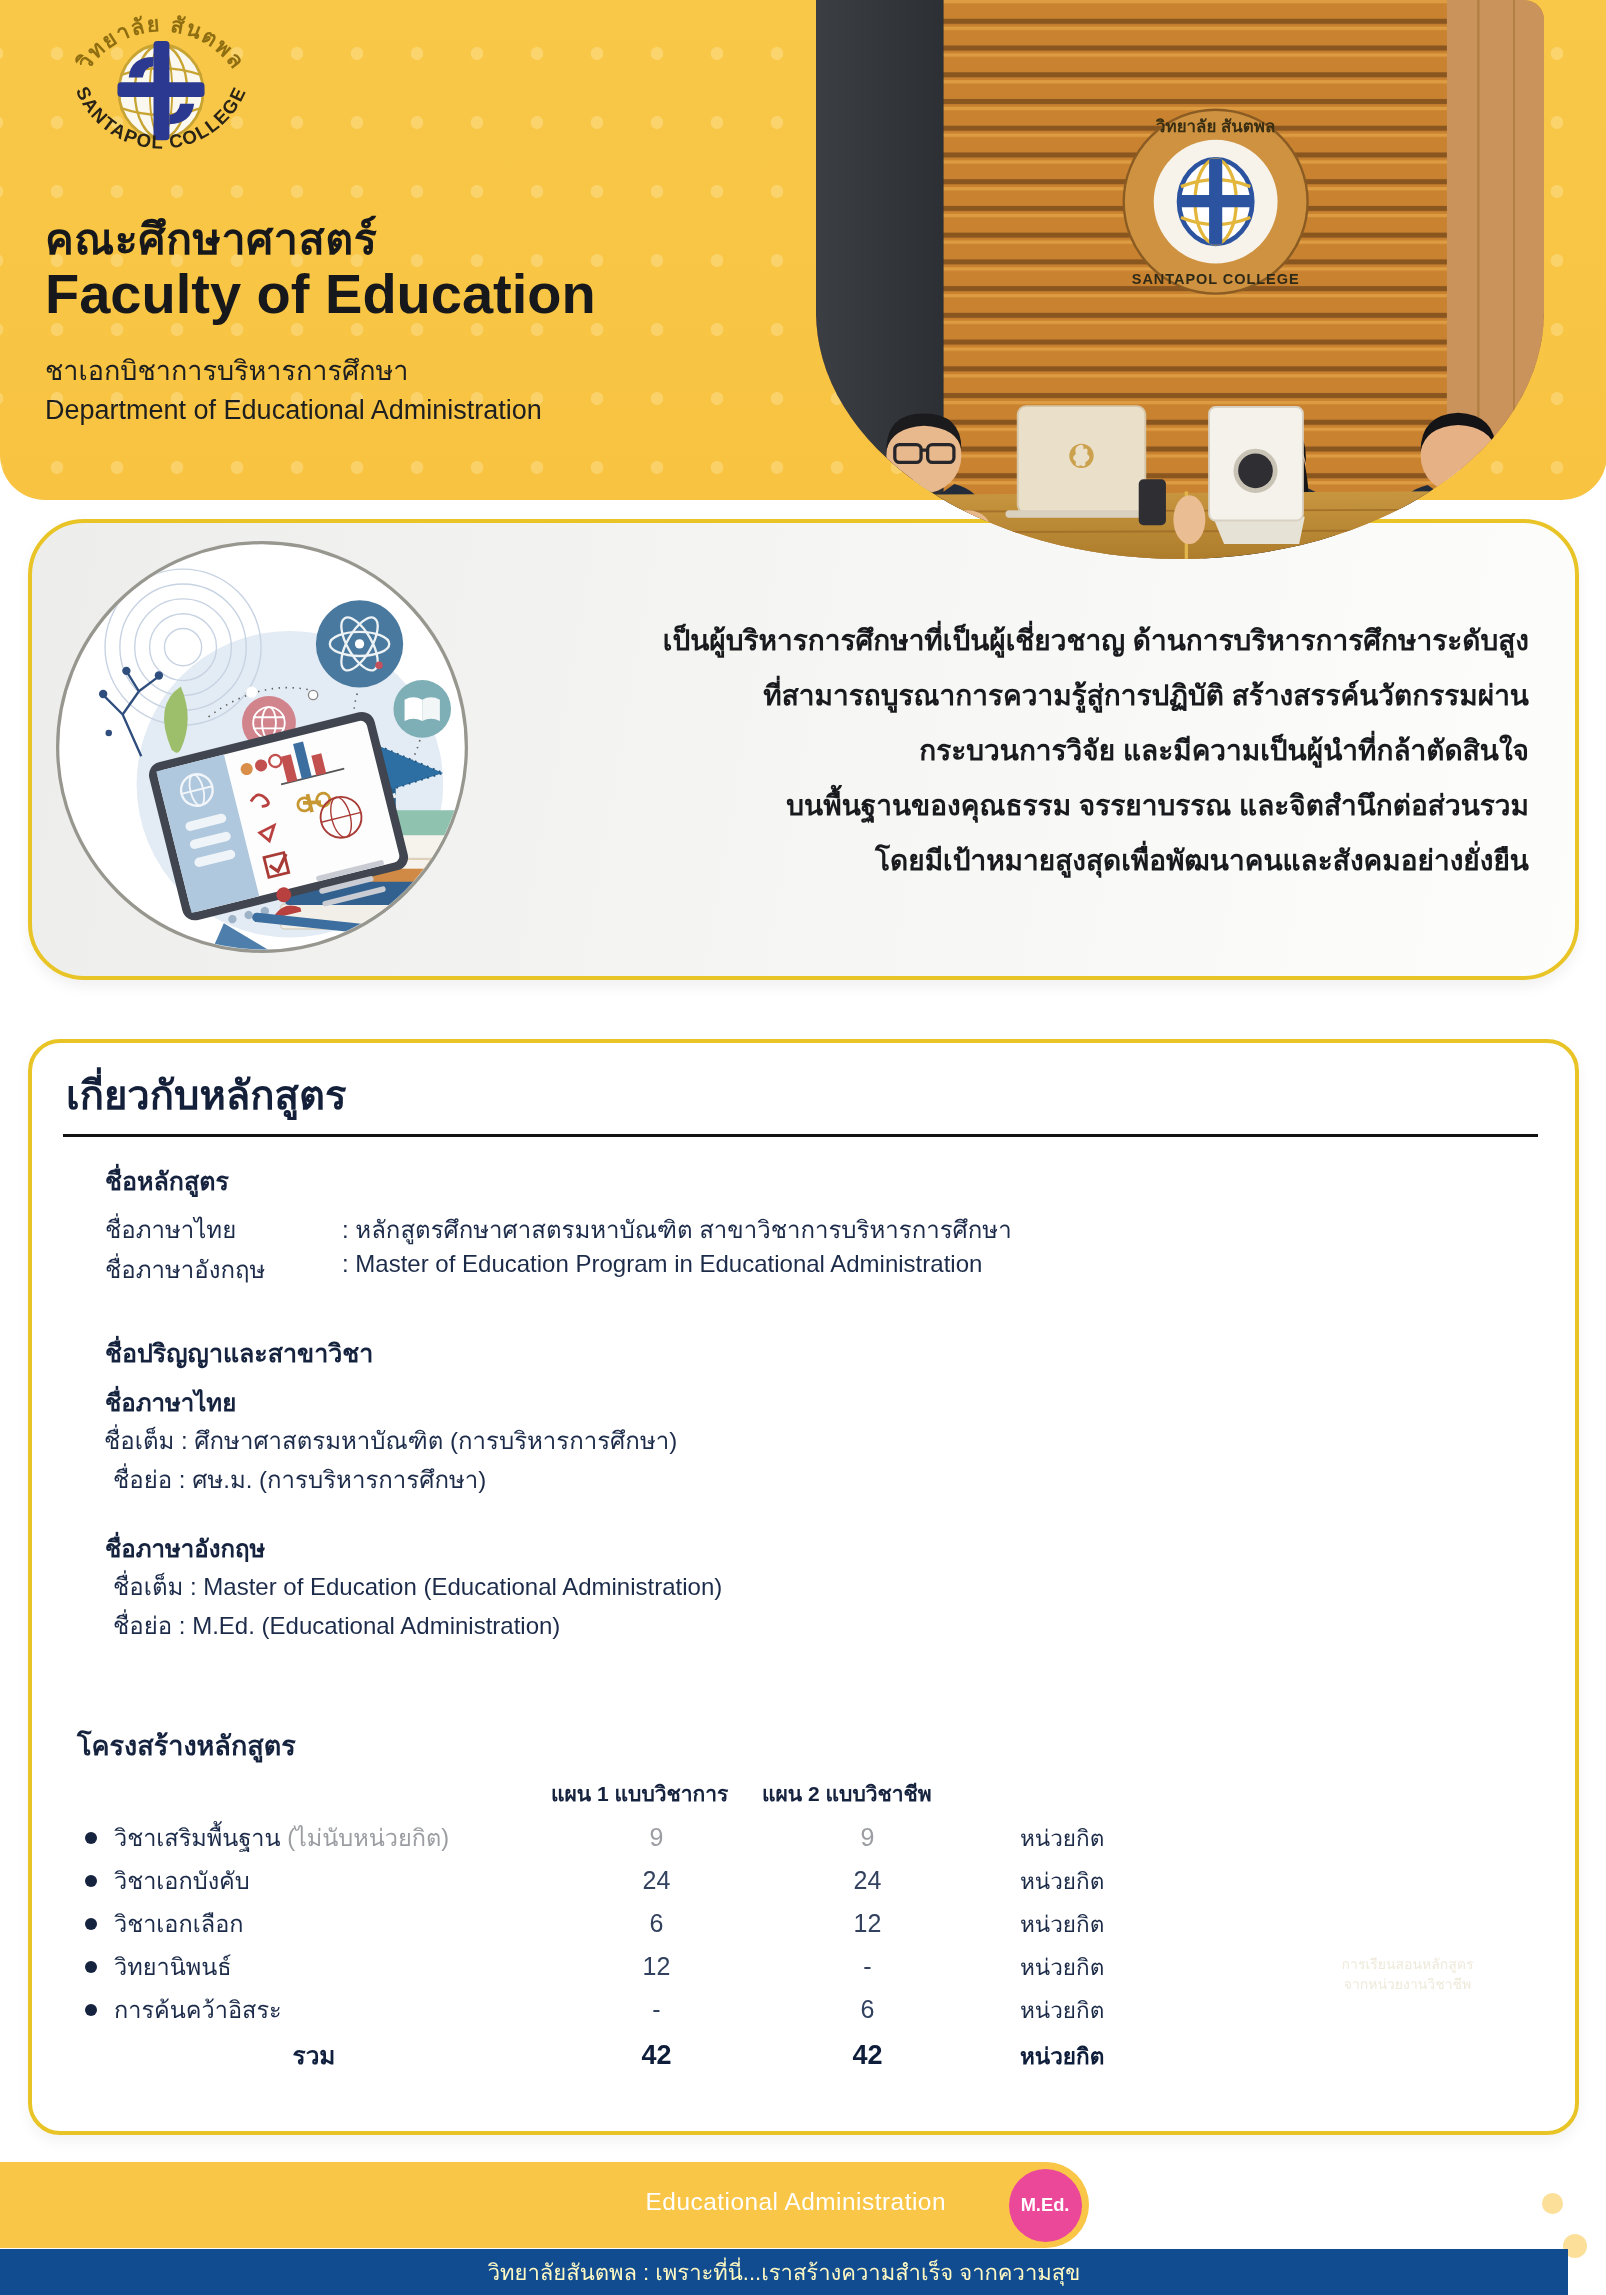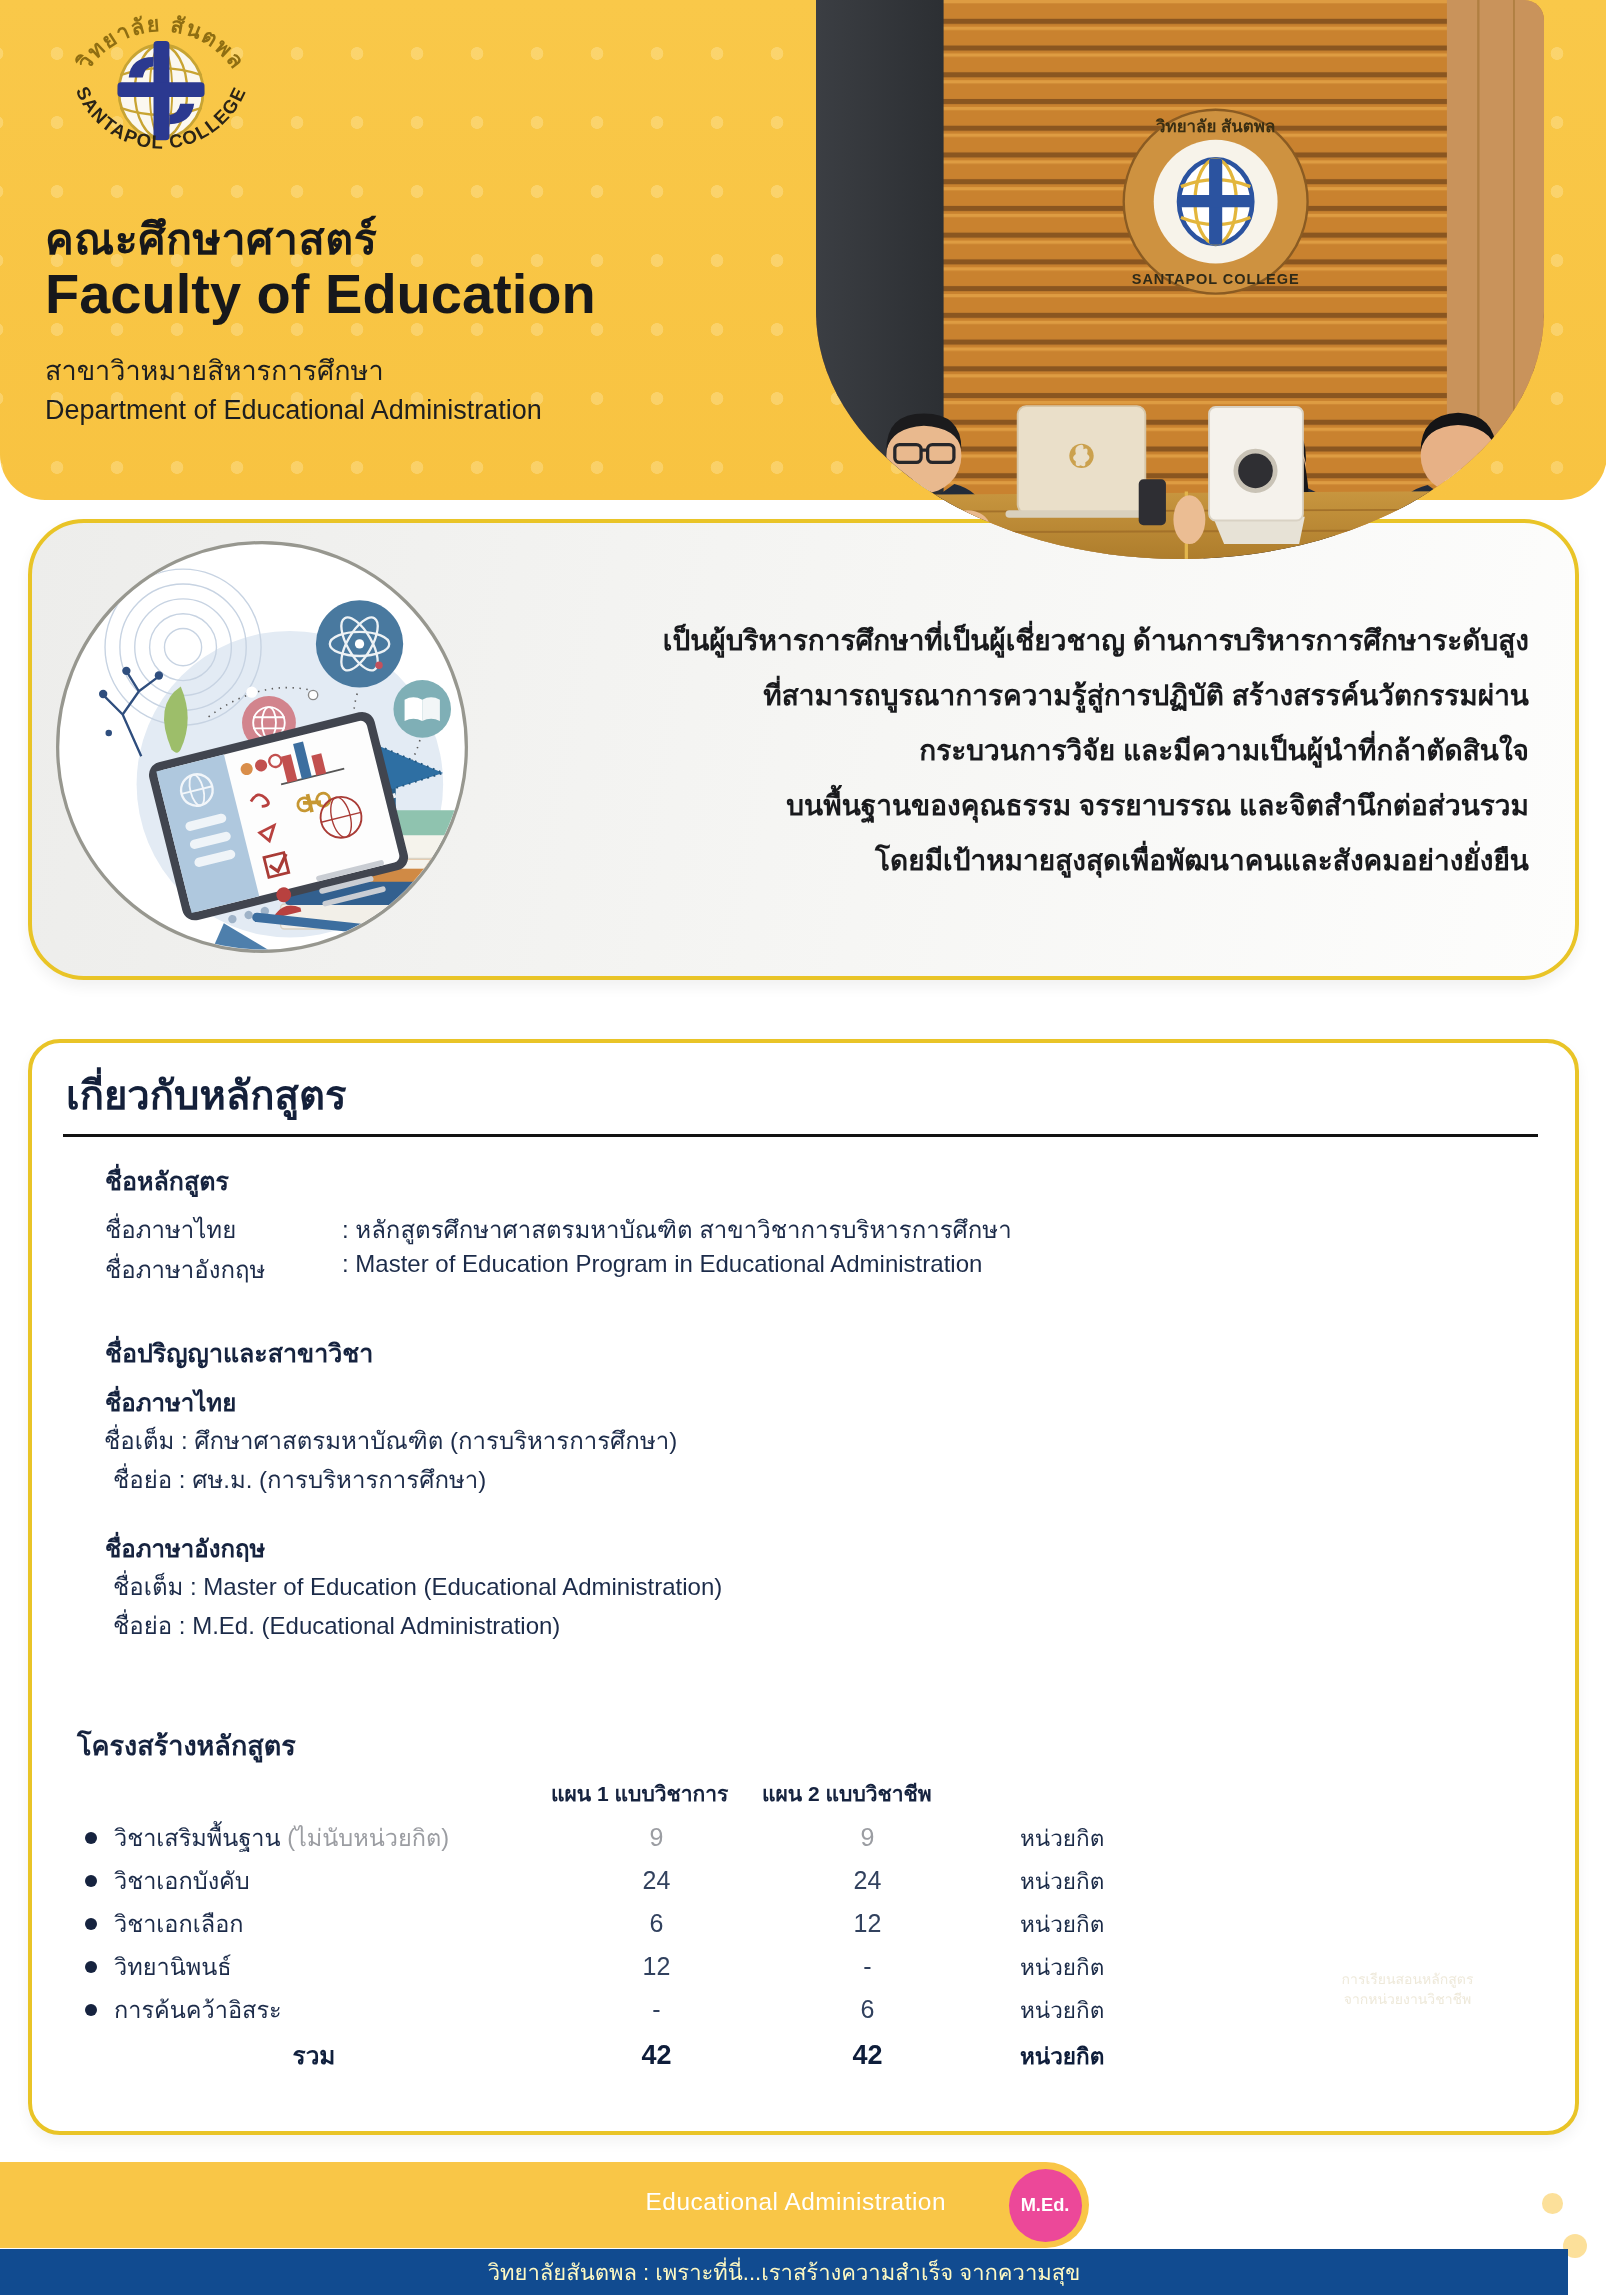--- a/index.html
+++ b/index.html
@@ -76,21 +76,21 @@
   .ct-num{font-size:25px;font-weight:400;color:#31415E;text-align:center;}
   .muted .ct-num{color:#9B9DA2;}
   .ct-unit{font-size:22.5px;color:#1A2A47;padding-left:47px;}
   .ct-total .ct-name{padding-left:0;text-align:center;font-weight:800;font-size:24.4px;color:#10203E;}
   .ct-total{height:49px;}
   .ct-total .ct-num{font-weight:800;color:#0E1D3A;font-size:27px;}
   .ct-total .ct-unit{font-weight:800;color:#0E1D3A;}
 
   .watermark{
     left:1309px;top:1955px;width:197px;z-index:2;
-    font-size:14px;line-height:19.7px;color:#E9E2CE;opacity:.75;text-align:center;margin-top:15px;
+    font-size:14px;line-height:19.7px;color:#E9E2CE;opacity:.75;text-align:center;
   }
 
   
   .ribbon{
     left:0;top:2162px;width:1089px;height:86px;background:#F9C647;
     border-radius:0 43px 43px 0;z-index:3;
   }
   .ribbon-text{
     position:absolute;right:143px;top:0;height:80px;display:flex;align-items:center;
     font-size:24.4px;font-weight:300;letter-spacing:0.5px;color:#ffffff;
@@ -133,21 +133,21 @@
       <path d="M 219 96 Q 170 96 166 140 L 196 140 Q 200 118 219 116 Z" fill="#2B3990"></path>
       <path d="M 253 240 Q 300 238 306 196 L 276 196 Q 272 218 253 220 Z" fill="#2B3990"></path>
     </g>
     <text font-size="40" font-weight="700" fill="#2A2417" letter-spacing="3">
       <textPath href="#arcBot" startOffset="50%" text-anchor="middle">SANTAPOL COLLEGE</textPath>
     </text>
   </svg>
 
   <div class="abs title-thai">คณะศึกษาศาสตร์</div>
   <div class="abs title-en">Faculty of Education</div>
-  <div class="abs sub-thai">สาขาวิาหมายสิหารการศึกษา</div>
+  <div class="abs sub-thai">ชาเอกบิชาการบริหารการศึกษา</div>
   <div class="abs sub-en">Department of Educational Administration</div>
 </header>
 
 <div class="abs photo">
   <svg viewBox="0 0 1552 1192" preserveAspectRatio="none">
     <defs>
       <pattern id="slats" width="1552" height="57" patternUnits="userSpaceOnUse">
         <rect width="1552" height="57" fill="#C9822F"></rect>
         <rect y="40" width="1552" height="11" fill="#8A5620"></rect>
         <rect y="0" width="1552" height="7" fill="#DE9C42"></rect>

